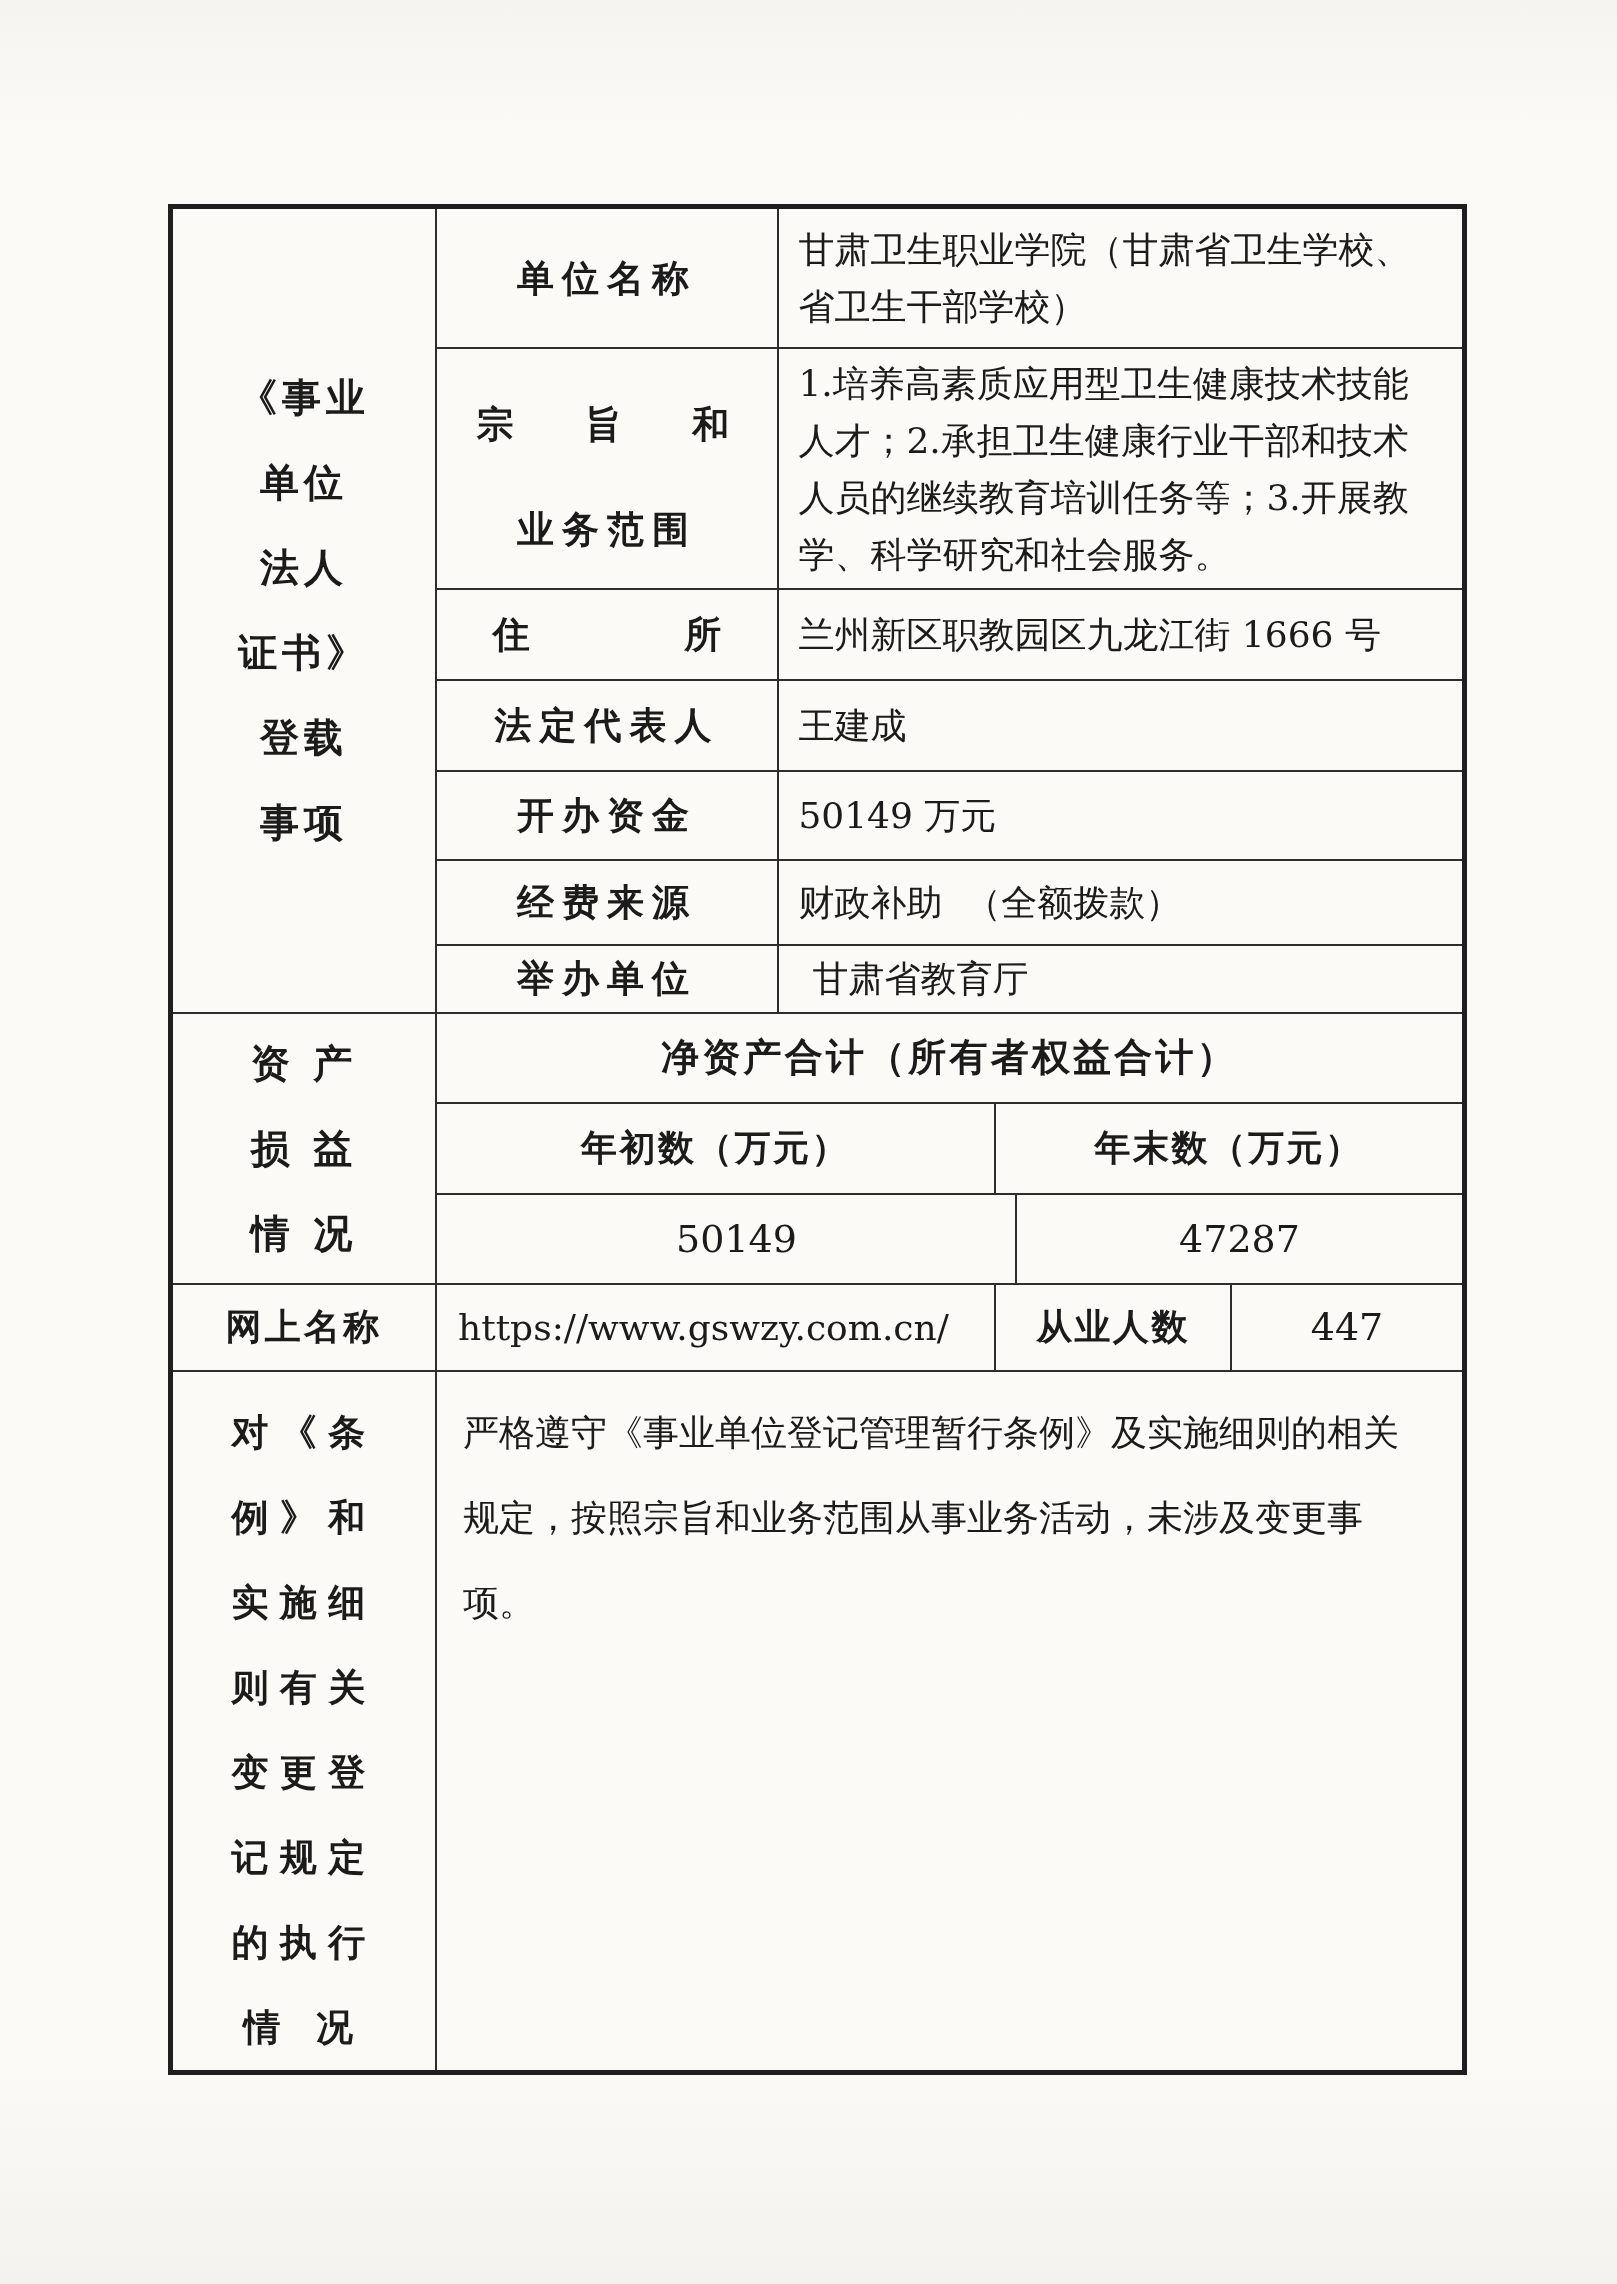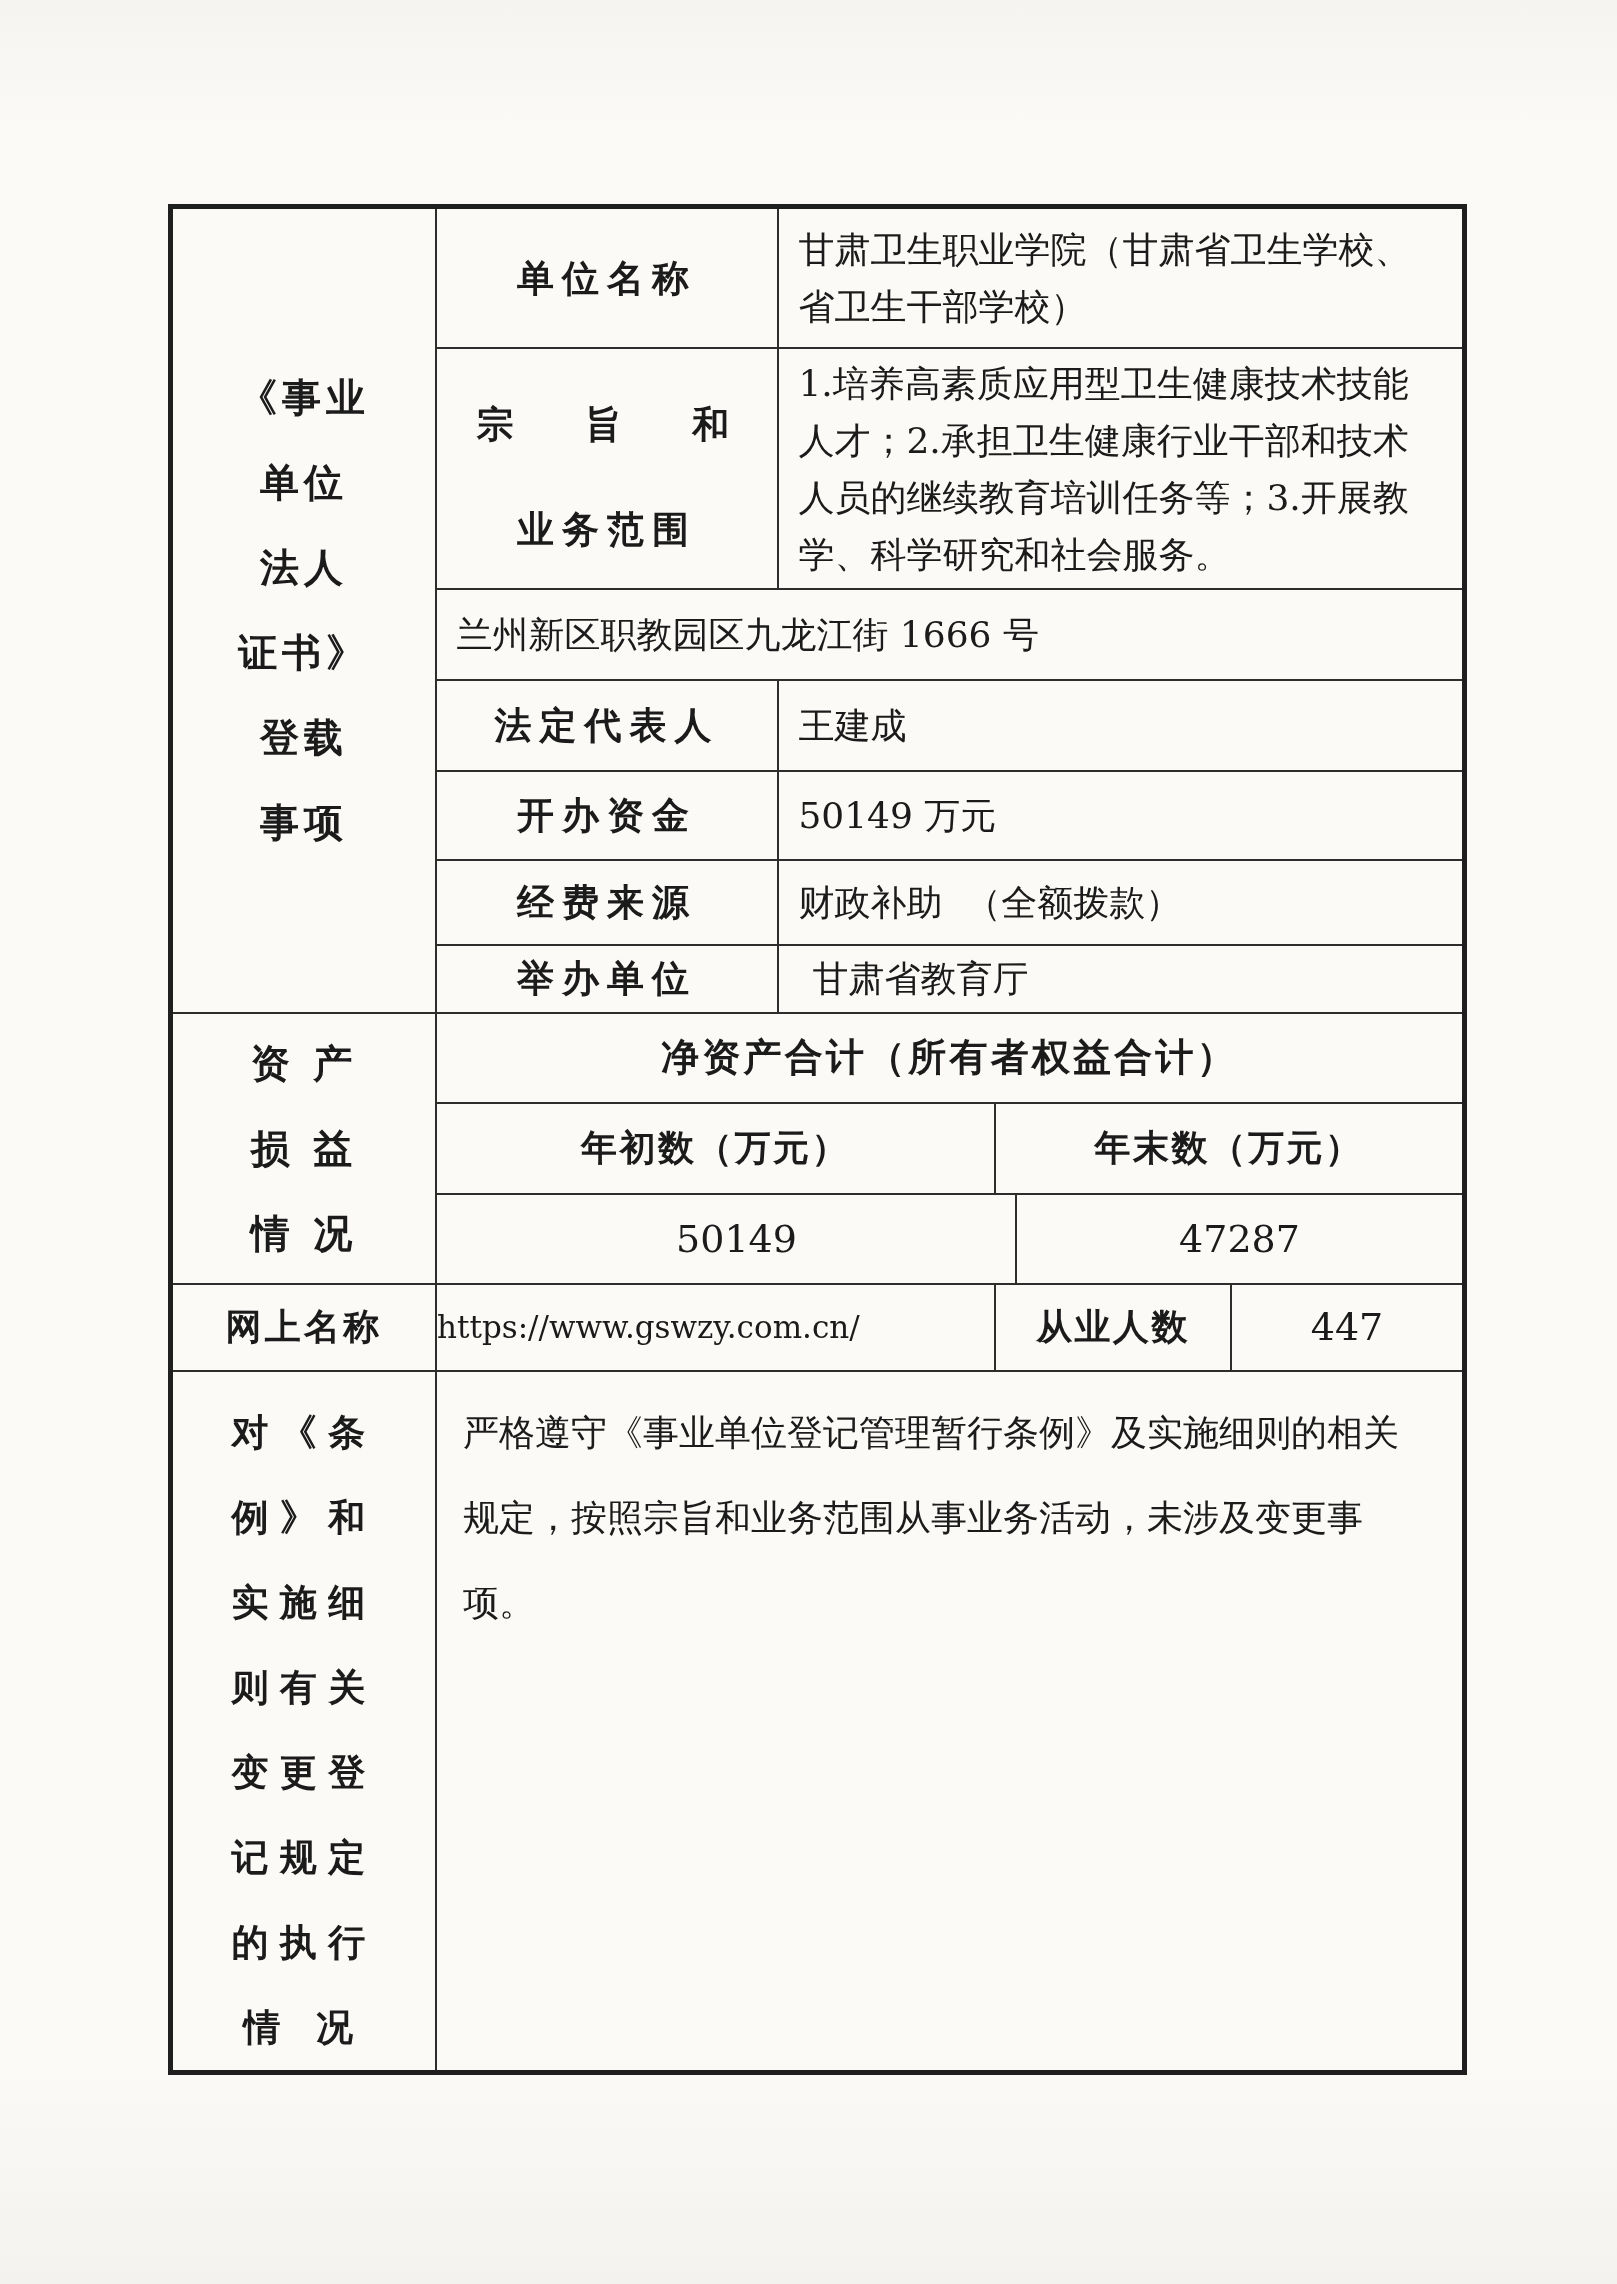--- a/index.html
+++ b/index.html
@@ -60,21 +60,21 @@
 
   
   .sec3 { height:89px; }
   .sec3 .head-cell {
     width:264px; box-sizing:border-box; border-right:2.4px solid #2d2d2d;
     display:flex; align-items:center; justify-content:center;
     font-weight:bold; font-size:36px; letter-spacing:3.2px;
   }
   .sec3 .url-cell {
     width:559px; box-sizing:border-box; border-right:2.4px solid #2d2d2d;
-    display:flex; align-items:center; font-size:31px;
+    display:flex; align-items:center; padding-left:21px; font-size:36px;
   }
   .sec3 .staff-label-cell {
     width:236px; box-sizing:border-box; border-right:2.4px solid #2d2d2d;
     display:flex; align-items:center; justify-content:center;
     font-weight:bold; font-size:36px; letter-spacing:2.4px;
   }
   .sec3 .staff-value-cell { flex:1; display:flex; align-items:center; justify-content:center; font-size:38px; }
 
   
   .sec4 { flex:1; }
@@ -122,20 +122,23 @@
         </div>
         <div class="value-cell">
           <div class="ln">1.培养高素质应用型卫生健康技术技能</div>
           <div class="ln">人才；2.承担卫生健康行业干部和技术</div>
           <div class="ln">人员的继续教育培训任务等；3.开展教</div>
           <div class="ln">学、科学研究和社会服务。</div>
         </div>
       </div>
 
       <div class="frow" style="height:91px;">
+        <div class="label-cell">
+          <div class="ln" style="letter-spacing:0;">住            所</div>
+        </div>
         <div class="value-cell">
           <div class="ln">兰州新区职教园区九龙江街 1666 号</div>
         </div>
       </div>
 
       <div class="frow" style="height:91px;">
         <div class="label-cell">
           <div class="ln">法定代表人</div>
         </div>
         <div class="value-cell">

